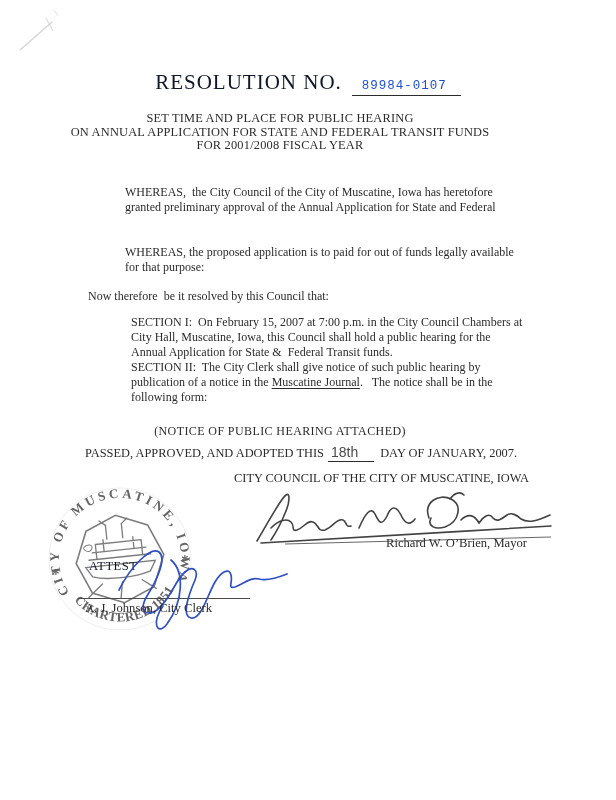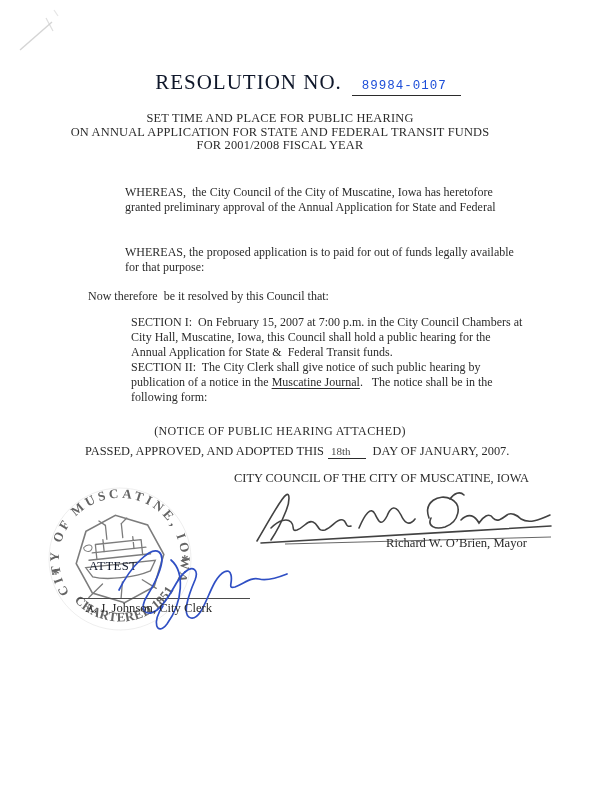--- a/index.html
+++ b/index.html
@@ -37,21 +37,21 @@
   #whereas1 { top: 185px; left: 125px; }
   #whereas2 { top: 245px; left: 125px; }
   #resolved-line { top: 289px; left: 88px; }
   #sections { top: 315px; left: 131px; }
   .u-inline { text-decoration: underline; text-underline-offset: 2px; }
 
   #notice-line { top: 418px; letter-spacing: 0.4px; margin-top: 6px; }
 
   #passed-line { top: 444px; left: 85px; font-size: 12.4px; }
   #passed-day {
-    font-family: Liberation Serif, serif; font-size: 11px; color: #4a4a4a;
+    font-family: Liberation Sans, sans-serif; font-size: 14px; color: #4a4a4a;
     border-bottom: 1px solid #2b2b2b; display: inline-block;
     padding: 0 16px 1px 3px; margin: 0 6px 12px 4px;
   }
 
   #council-line { top: 471px; left: 234px; font-size: 12.4px; }
 
   
   #mayor-sig { top: 489px; left: 253px; width: 300px; height: 58px; }
   #mayor-name { top: 536px; left: 386px; font-size: 12.6px; }
 

